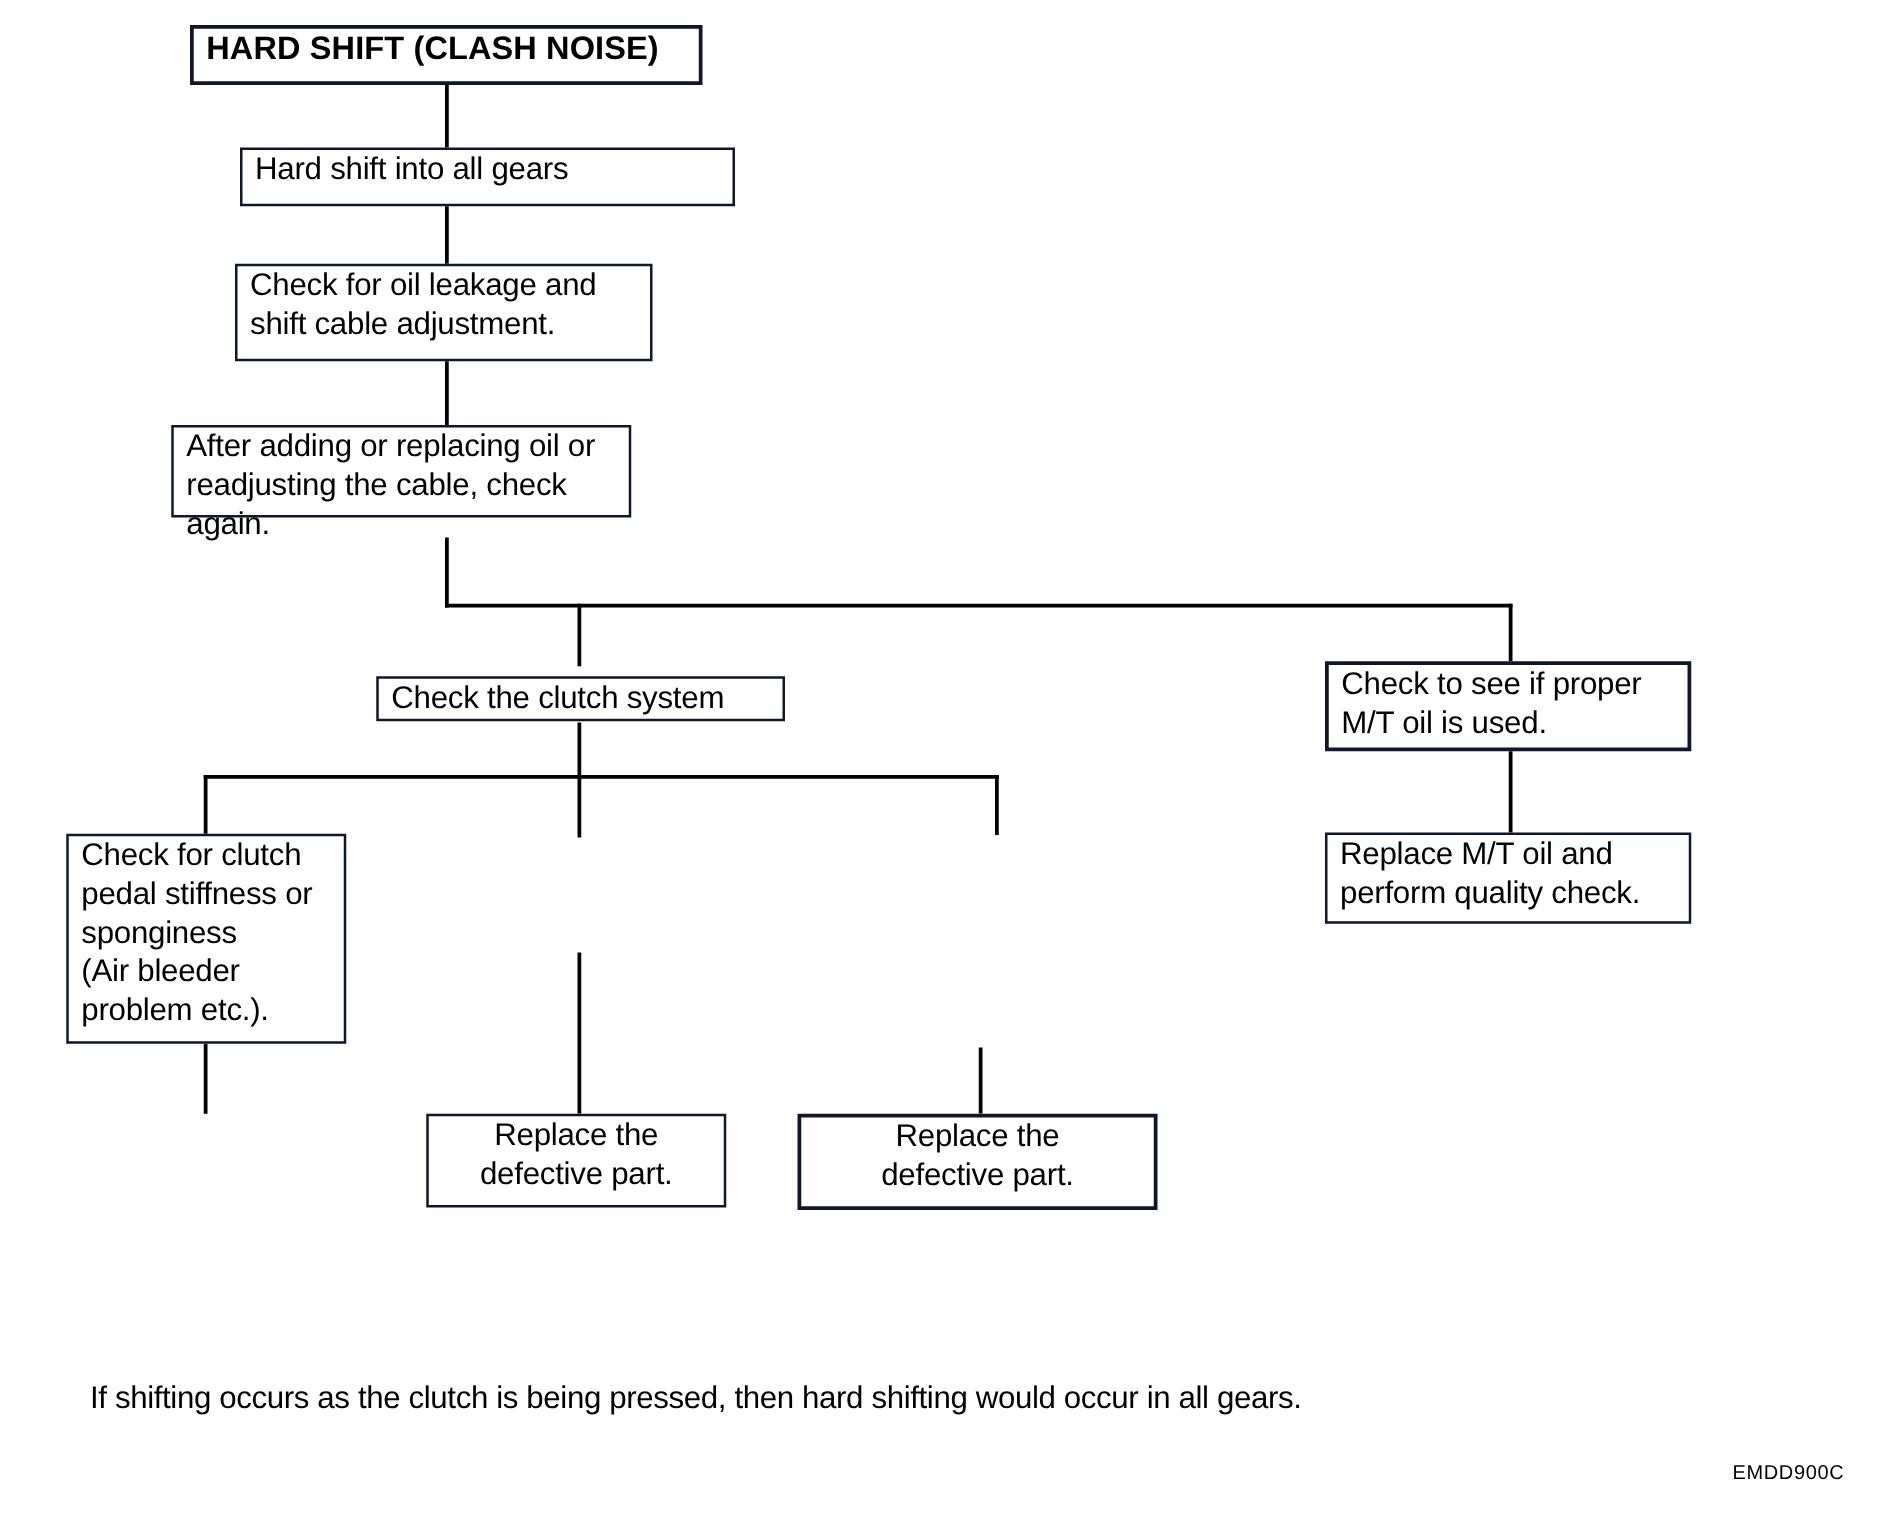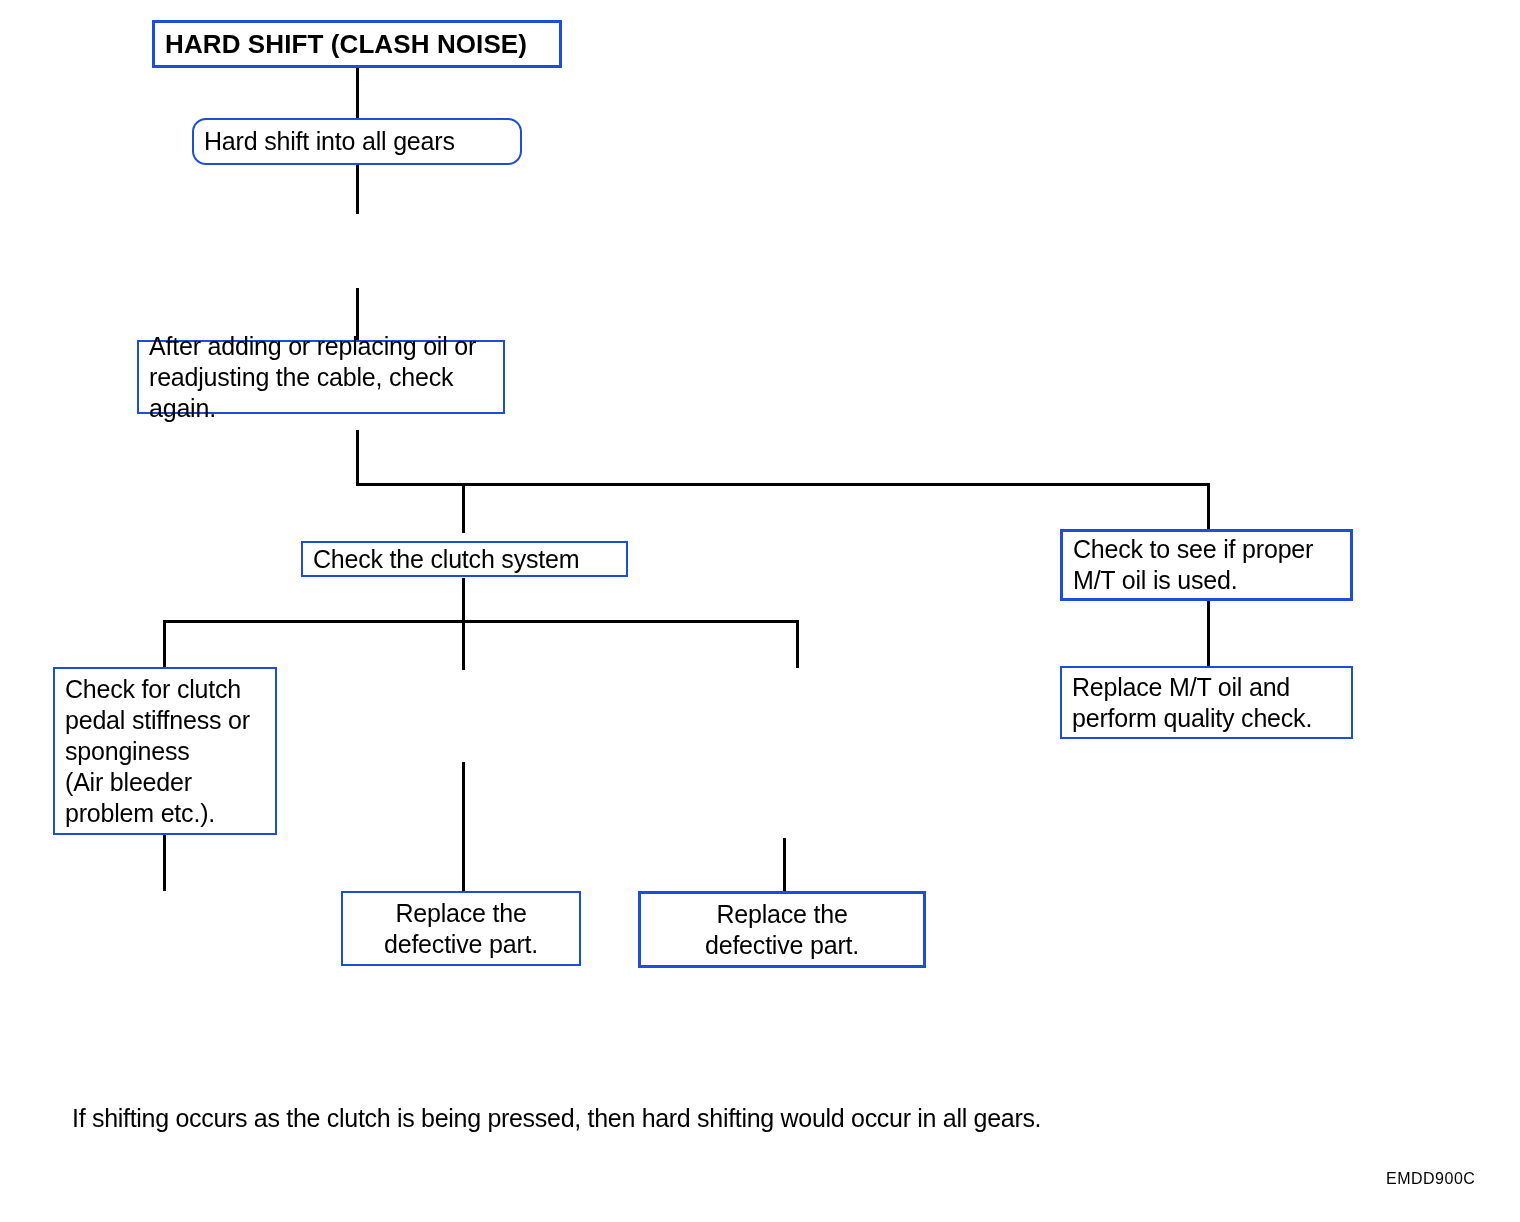--- a/index.html
+++ b/index.html
@@ -13,25 +13,25 @@
     width: 1520px;
     height: 1222px;
     background: #ffffff;
     font-family: "Liberation Sans", "DejaVu Sans", sans-serif;
     color: #000000;
     overflow: hidden;
   }
   .box {
     position: absolute;
     box-sizing: border-box;
-    border: 2px solid #1d4ed8;
+    border: 2px solid #0f172a;
     background: #ffffff;
     z-index: 3;
     display: flex;
-    align-items: center;
+    align-items: flex-start;
   }
   .box .txt {
     display: block;
     padding: 0 10px;
     font-size: 25px;
     line-height: 31px;
     white-space: pre-line;
     letter-spacing: -0.2px;
   }
   .box.thick { border-width: 3px; }
@@ -92,24 +92,28 @@
 
   <div class="line vline" style="left:163px; top:835px; height:56px;"></div>
   <div class="line vline" style="left:462px; top:762px; height:129px;"></div>
   <div class="line vline" style="left:783px; top:838px; height:53px;"></div>
   <div class="line vline" style="left:1207px; top:600px; height:67px;"></div>
 
   <div class="box title-box thick" style="left:152px; top:20px; width:410px; height:48px;">
     <span class="txt">HARD SHIFT (CLASH NOISE)</span>
   </div>
 
-  <div class="box" style="left:192px; top:118px; width:330px; height:47px;border-radius:14px;">
+  <div class="box" style="left:192px; top:118px; width:396px; height:47px;">
     <span class="txt">Hard shift into all gears</span>
   </div>
 
+  <div class="box" style="left:188px; top:211px; width:334px; height:78px;">
+    <span class="txt">Check for oil leakage and
+shift cable adjustment.</span>
+  </div>
 
   <div class="box" style="left:137px; top:340px; width:368px; height:74px;">
     <span class="txt">After adding or replacing oil or
 readjusting the cable, check again.</span>
   </div>
 
   <div class="box" style="left:301px; top:541px; width:327px; height:36px;">
     <span class="txt">Check the clutch system</span>
   </div>
 

